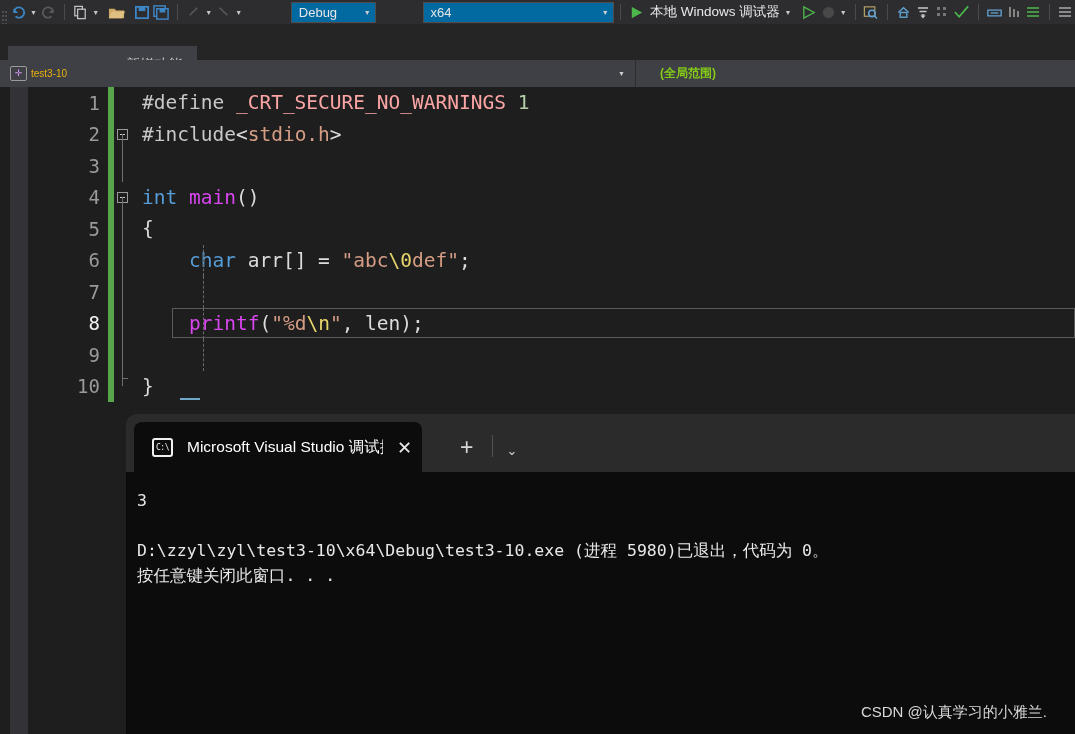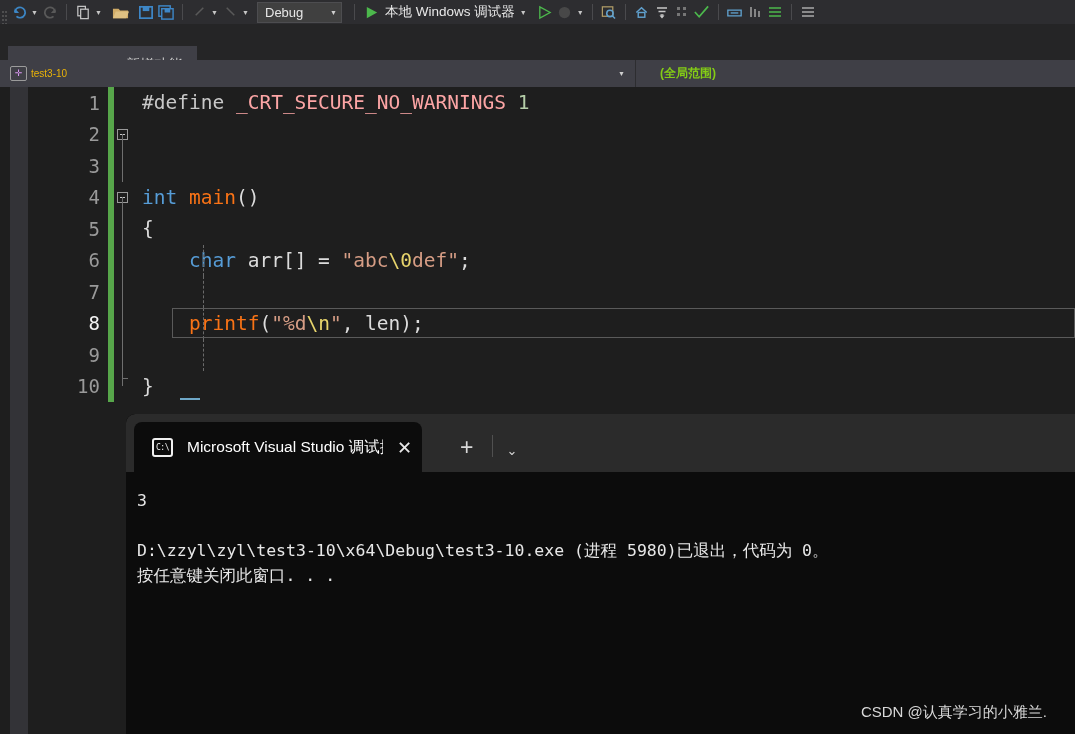--- a/index.html
+++ b/index.html
@@ -22,23 +22,23 @@
   .tb-icon { width: 20px; height: 20px; display: flex; align-items: center;
              justify-content: center; opacity: .95; }
   .tb-caret { width: 11px; height: 20px; display: flex; align-items: center;
               justify-content: center; color: #c6c6c6; font-size: 7px; }
   .grip { width: 9px; height: 18px; display: flex; align-items: center; }
   .grip i { display: block; width: 2px; height: 2px; background: #5a5a5a;
             border-radius: 50%; box-shadow: 0 4px 0 #5a5a5a, 0 8px 0 #5a5a5a,
             0 12px 0 #5a5a5a, 3px 0 0 #5a5a5a, 3px 4px 0 #5a5a5a,
             3px 8px 0 #5a5a5a, 3px 12px 0 #5a5a5a; margin-left: 2px; }
   .combo {
-    height: 21px; background: #404040; border: 1px solid #4d4d50;
+    height: 21px; background: #0369a1; border: 1px solid #4d4d50;
     color: #e6e6e6; font-size: 13px; display: flex; align-items: center;
-    padding: 0 4px 0 7px; justify-content: space-between; flex: none;
+    padding: 0 4px 0 7px; justify-content: space-between; flex: none; margin-left: 41px;
   }
   .combo .cv { white-space: nowrap; overflow: hidden; }
   .combo .cc { color: #cfcfcf; font-size: 7px; margin-left: 8px; }
   .run-label { color: #e8e8e8; font-size: 13.5px; white-space: nowrap;
                margin: 0 3px 0 4px; }
 
   
   .tabbar { position: absolute; left: 0; top: 24px; width: 1075px; height: 36px;
             background: #252526; }
   .doctab { position: absolute; top: 22px; height: 38px; display: flex;
@@ -104,21 +104,21 @@
            border-left: 1px dashed #6a6a6a; height: 100%; }
   .curline { position: absolute; left: 144px; right: 0; height: 30px;
              border: 1px solid #5a5a5a; }
   .cursorbar { position: absolute; width: 20px; height: 2px; background: #6fa8c8; }
 
   
   .k  { color: #569cd6; }   
   .kp { color: #c586c0; }   
   .s  { color: #d69d85; }   
   .esc{ color: #e8d56c; }   
-  .fn { color: #f97316; margin-top: 10px; }   
+  .fn { color: #d946ef; margin-top: 10px; }   
   .num{ color: #b5cea8; }   
   .pln{ color: #dcdcdc; }   
   .hdr{ color: #c8c8c8; }   
   .mac{ color: #fca5a5; margin-top: 36px; }   
 
   
   .console {
     position: absolute; left: 126px; top: 414px; width: 949px; height: 320px;
     background: #0c0c0c; border-top-left-radius: 9px; overflow: hidden;
   }
@@ -223,20 +223,24 @@
         <path d="M5 4 L13 12" stroke="#5c5c5c" stroke-width="1.6" fill="none"></path>
       </svg>
     </div>
     <div class="tb-caret">▼</div>
     <div class="tb-gap"></div>
     <div class="combo" style="width:85px">
       <span class="cv">Debug</span>
       <span class="cc">▼</span>
     </div>
     <div class="tb-gap"></div>
+    <div class="combo" style="width:191px">
+      <span class="cv">x64</span>
+      <span class="cc">▼</span>
+    </div>
     <div class="tb-sep"></div>
     <div class="tb-icon">
       <svg width="15" height="15" viewBox="0 0 16 16">
           <path d="M3 2 L14 8 L3 14 Z" fill="#4ec04e"></path>
         </svg>
     </div>
     <span class="run-label">本地 Windows 调试器</span>
     <div class="tb-caret">▼</div>
     <div class="tb-gap"></div>
     <div class="tb-icon">
@@ -349,20 +353,21 @@
           <div class="foldcol"></div>
           <div class="codetext"><span class="hdr">#define </span><span class="mac">_CRT_SECURE_NO_WARNINGS</span><span class="pln"> </span><span class="num">1</span></div>
         </div>
         <div class="coderow">
           <div class="lineno">2</div>
           <div class="changebar"></div>
           <div class="foldcol">
             <div class="foldbox"></div>
             <div class="foldline half-b"></div>
           </div>
+          <div class="codetext"><span class="hdr">#include</span><span class="pln">&lt;</span><span class="s">stdio.h</span><span class="pln">&gt;</span></div>
         </div>
         <div class="coderow">
           <div class="lineno">3</div>
           <div class="changebar"></div>
           <div class="foldcol">
             <div class="foldline"></div>
           </div>
         </div>
         <div class="coderow">
           <div class="lineno">4</div>

